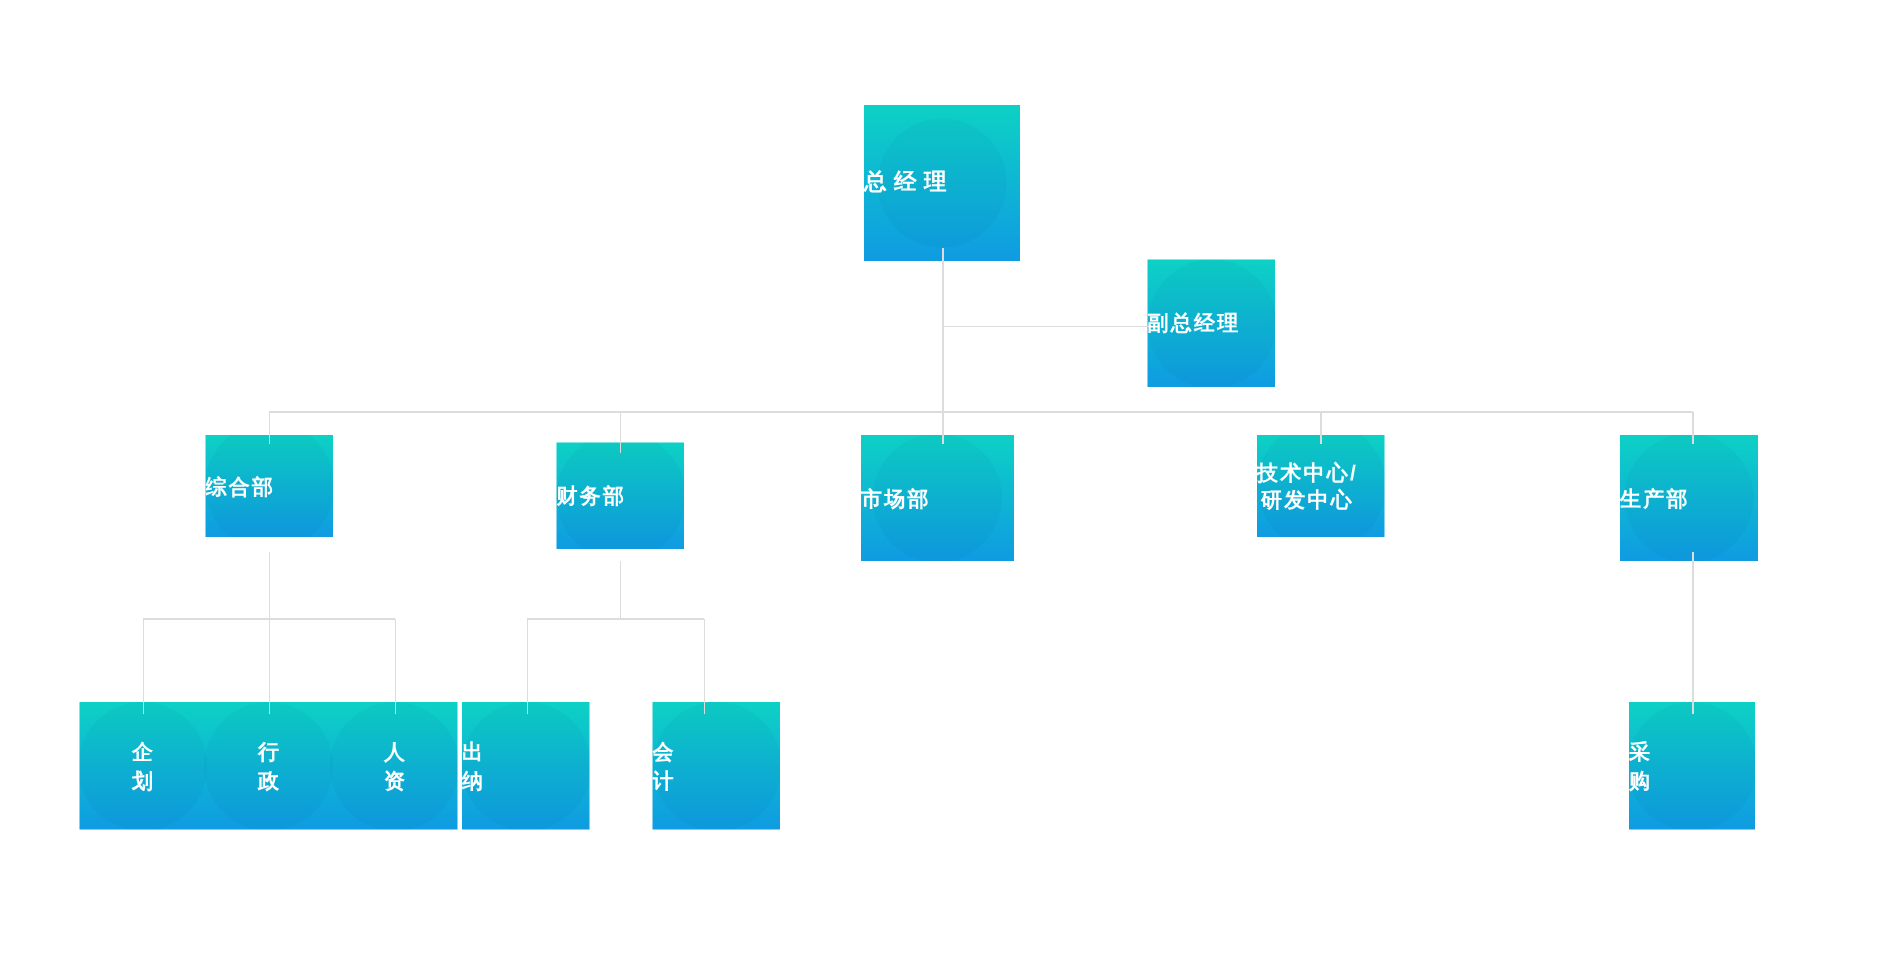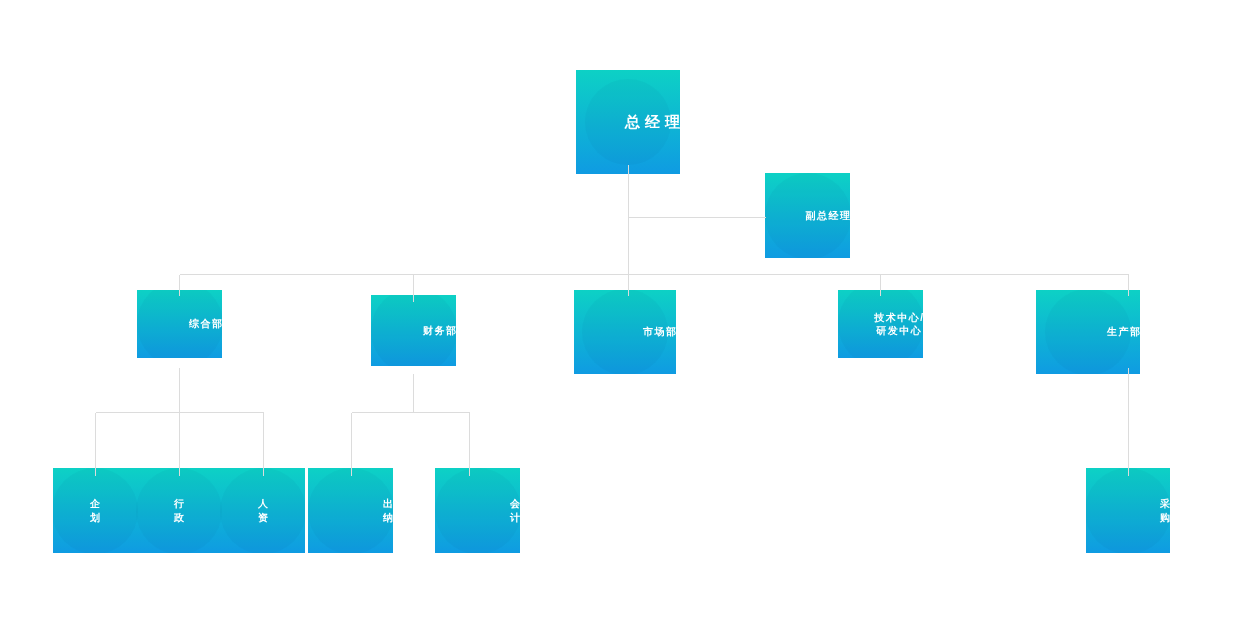--- a/index.html
+++ b/index.html
@@ -11,21 +11,21 @@
     position:relative;
     width:1256px;
     height:639px;
     background:var(--background,#ffffff);
     overflow:hidden;
   }
   .node{
     position:absolute;
     display:flex;
     align-items:center;
-    justify-content:flex-end;
+    justify-content:flex-start;
     overflow:hidden;
     background-image:linear-gradient(180deg,var(--box-top,#0dd1c5) 0%,var(--box-bottom,#0f9be2) 100%);
   }
   
   .node::before,.cell::before{
     content:"";
     position:absolute;
     width:86px;height:86px;
     left:50%;top:50%;
     transform:translate(-50%,-50%);
@@ -37,21 +37,21 @@
     position:relative;
     flex:1 1 0;
     display:flex;
     align-items:center;
     justify-content:center;
   }
   .label{
     position:relative;
     z-index:1;
     color:var(--label-text,#ffffff);
-    font-size:10px;
+    font-size:14px;
     font-weight:600;
     letter-spacing:1.5px;
     margin-right:-1.5px;
     text-align:center;
     white-space:pre-line;
     line-height:1.32;
   }
   .root-label{
     font-size:15px;
     letter-spacing:5px;
@@ -90,21 +90,21 @@
 
   <div class="node" style="left:574px;top:290px;width:102px;height:84px">
     <span class="label">市场部</span>
   </div>
 
   <div class="node" style="left:838px;top:290px;width:85px;height:68px">
     <span class="label">技术中心/
 研发中心</span>
   </div>
 
-  <div class="node" style="left:1036px;top:290px;width:104px;height:84px">
+  <div class="node" style="left:1080px;top:290px;width:92px;height:84px">
     <span class="label">生产部</span>
   </div>
 
   <div class="node group" style="left:53px;top:468px;width:252px;height:85px">
     <div class="cell">
       <span class="label">企
 划</span>
     </div>
     <div class="cell">
       <span class="label">行

